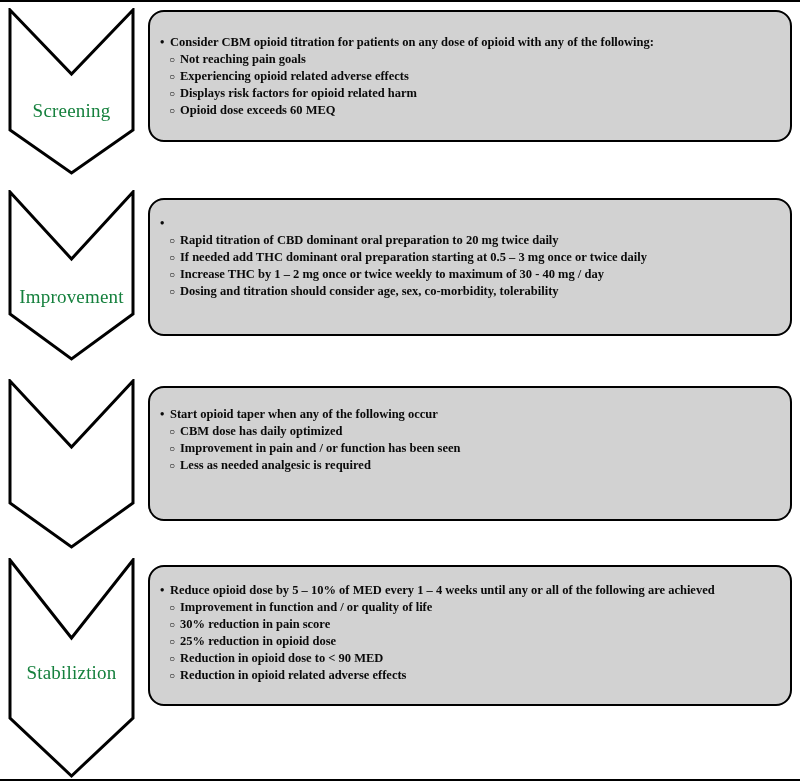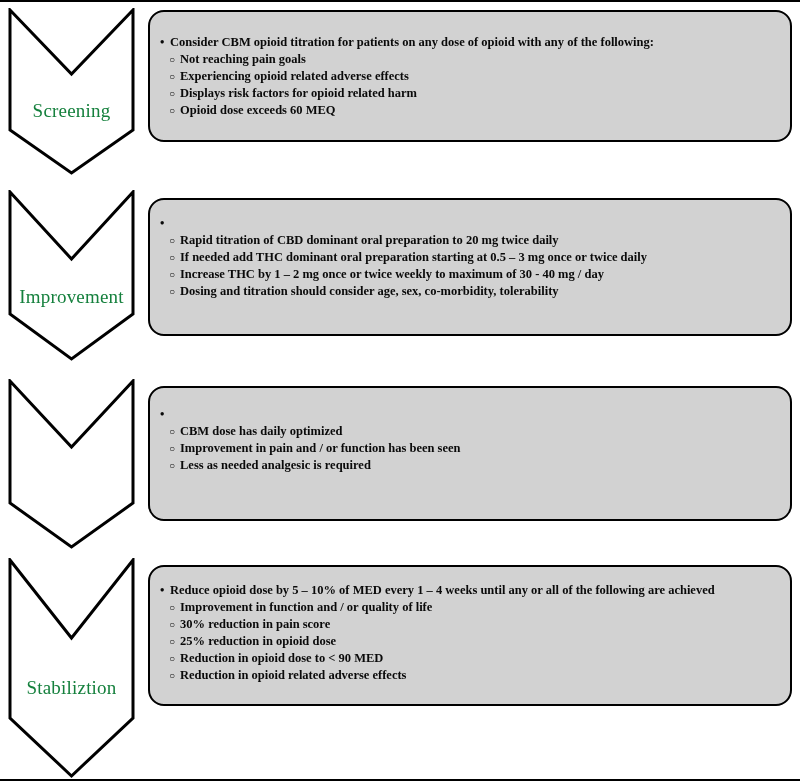--- a/index.html
+++ b/index.html
@@ -95,39 +95,40 @@
     </div>
   </div>
 
   <svg class="chev" style="top:377px" width="127" height="171" viewBox="0 0 127 171">
     <polygon points="2,2 63.5,68 125,2 125,124 63.5,168 2,124" fill="#ffffff" stroke="#000000" stroke-width="3"></polygon>
   </svg>
 
   <div class="box" style="top:384px;height:135px;padding-top:18px">
     <div class="line l1">
       <span class="marker">•</span>
+      <span class="txt">Start opioid taper when any of the following occur</span>
     </div>
     <div class="line l2">
       <span class="marker">○</span>
       <span class="txt">CBM dose has daily optimized</span>
     </div>
     <div class="line l2">
       <span class="marker">○</span>
       <span class="txt">Improvement in pain and / or function has been seen</span>
     </div>
     <div class="line l2">
       <span class="marker">○</span>
       <span class="txt">Less as needed analgesic is required</span>
     </div>
   </div>
 
   <svg class="chev" style="top:556px" width="127" height="221" viewBox="0 0 127 221">
     <polygon points="2,2 63.5,80 125,2 125,160 63.5,218 2,160" fill="#ffffff" stroke="#000000" stroke-width="3"></polygon>
   </svg>
-  <div class="stage-label" style="top:686px">Stabiliztion</div>
+  <div class="stage-label" style="top:671px">Stabiliztion</div>
 
   <div class="box" style="top:563px;height:141px;padding-top:15px">
     <div class="line l1">
       <span class="marker">•</span>
       <span class="txt">Reduce opioid dose by 5 – 10% of MED every 1 – 4 weeks until any or all of the following are achieved</span>
     </div>
     <div class="line l2">
       <span class="marker">○</span>
       <span class="txt">Improvement in function and / or quality of life</span>
     </div>

